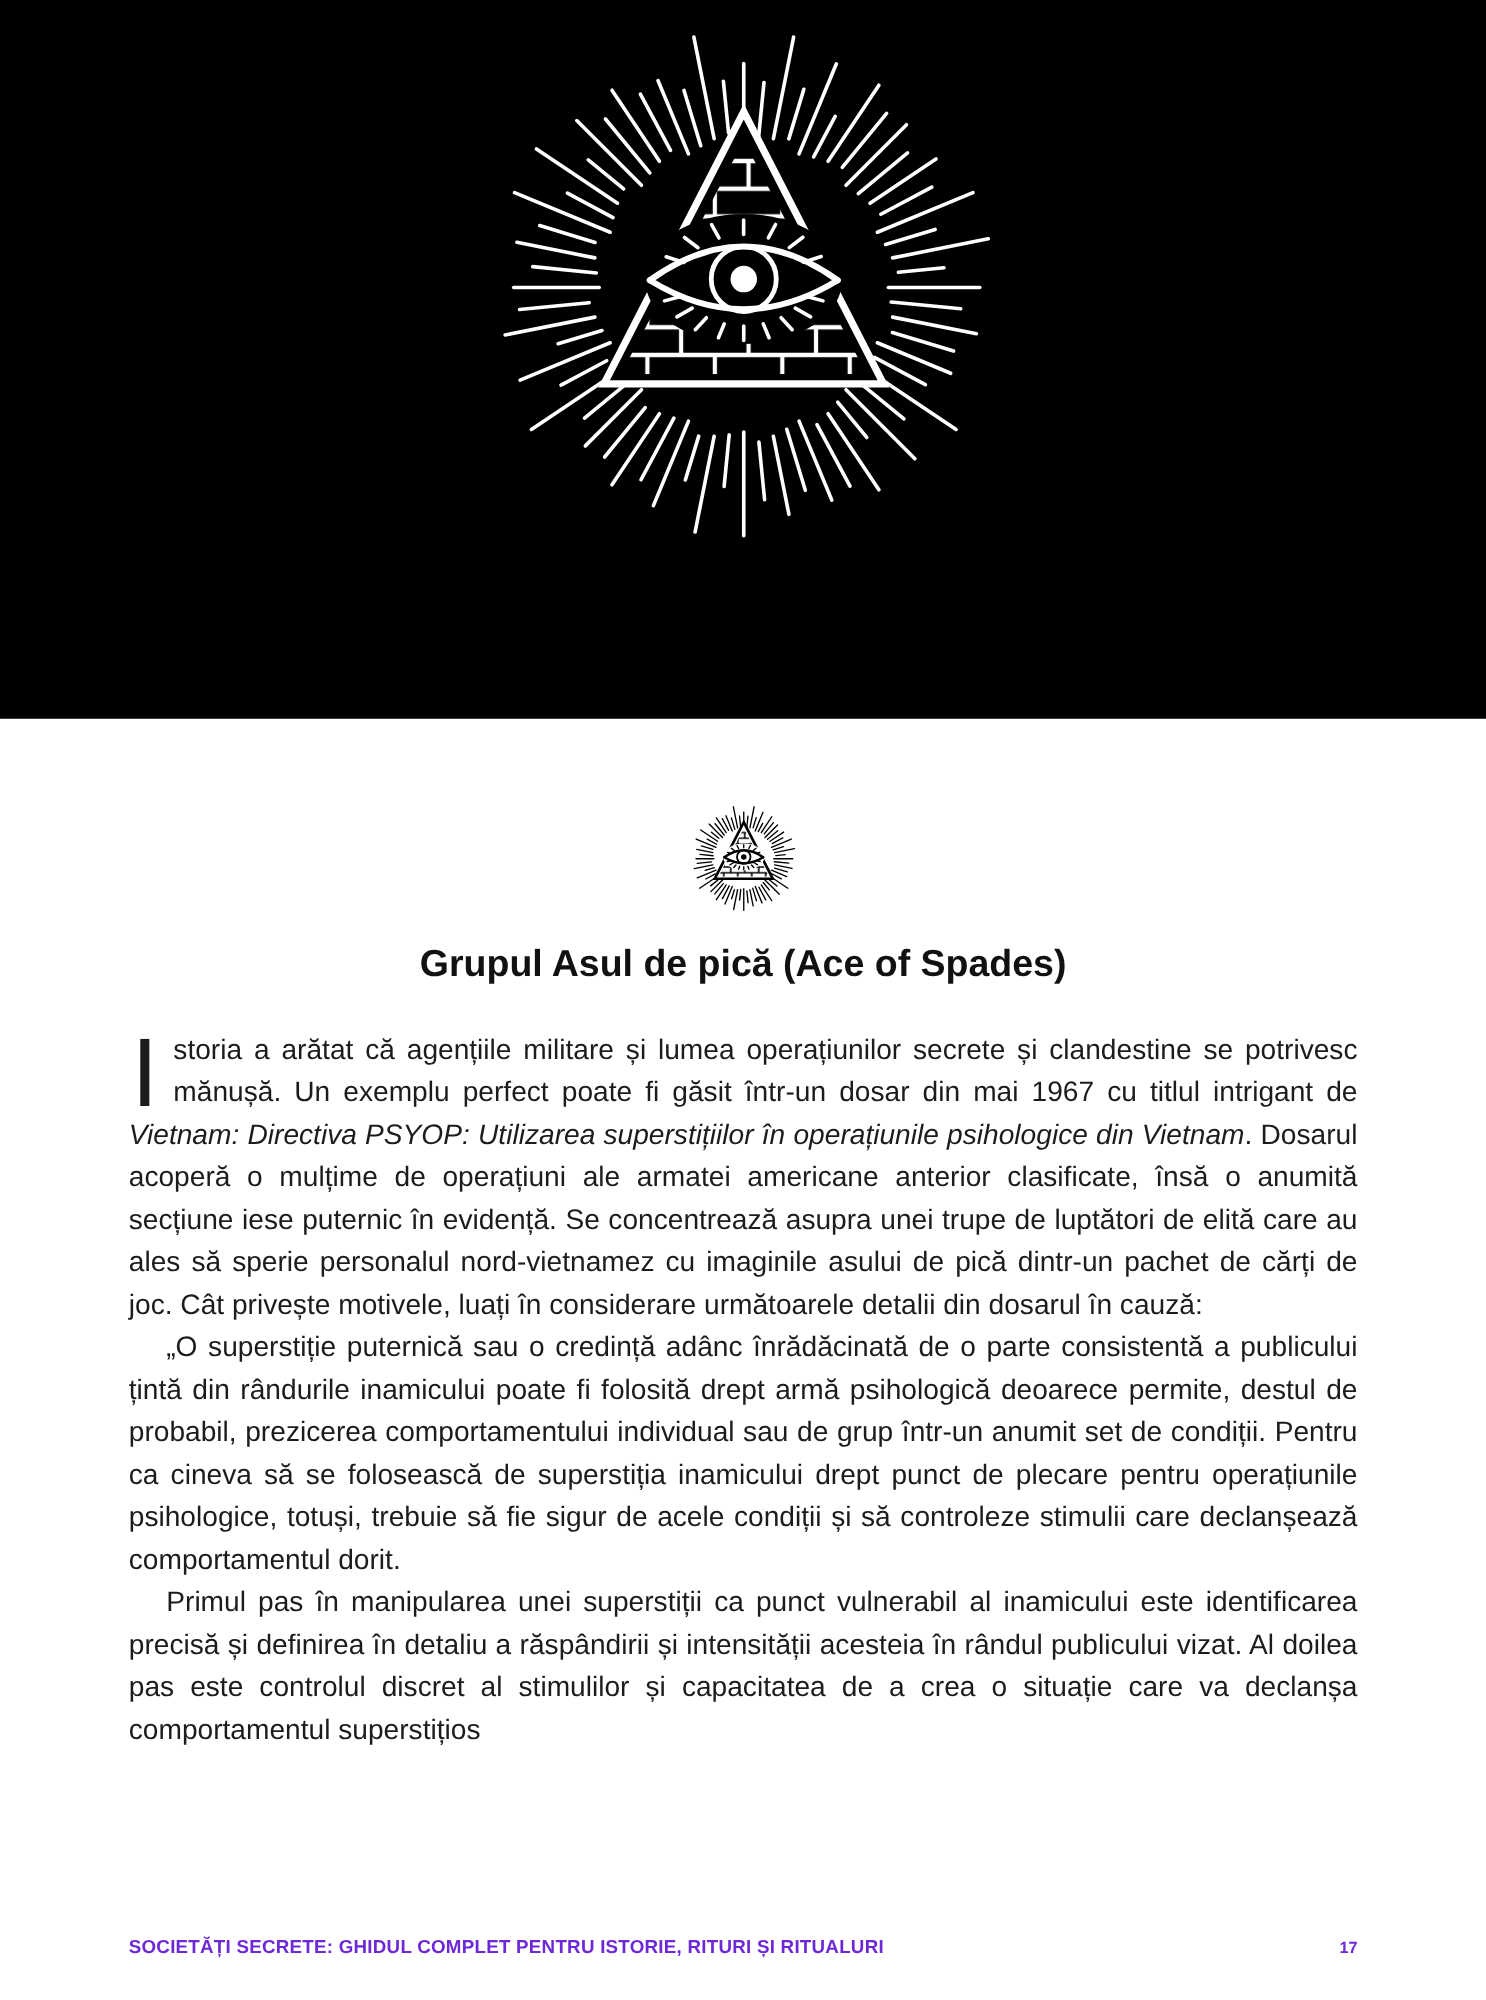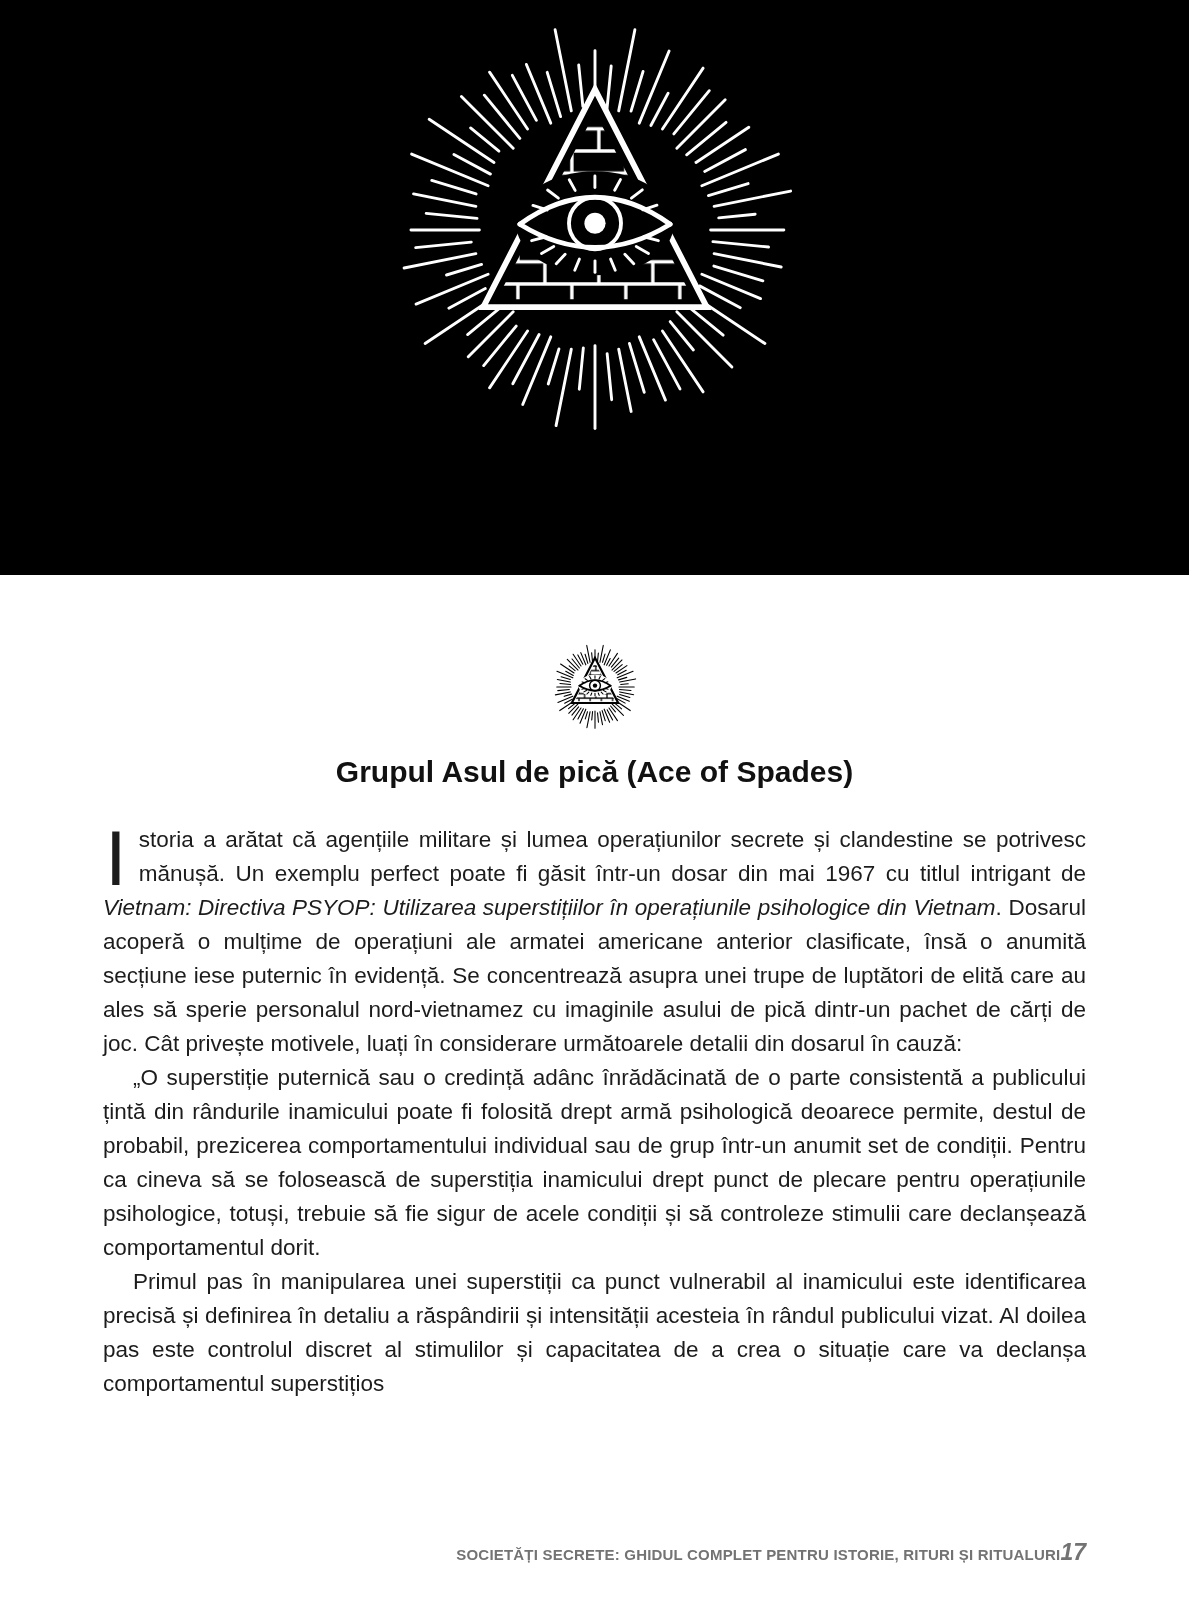--- a/index.html
+++ b/index.html
@@ -13,23 +13,23 @@
   .section-icon-wrap{display:flex;justify-content:center;margin-top:68px;}
   .section-icon-wrap svg{width:88px;height:88px;}
 
   .heading{text-align:center;font-size:30px;font-weight:bold;color:#111111;margin:24px 0 34px 0;}
 
   .para{font-size:22.5px;line-height:34px;text-align:justify;color:#1c1c1c;margin:0;}
   .para.indent{text-indent:30px;}
   .para em{}
   .dropcap{float:left;font-size:78px;line-height:62px;padding:4px 12px 0 2px;color:#1c1c1c;}
 
-  .footer{position:absolute;left:103px;right:103px;bottom:34px;display:flex;justify-content:flex-end;align-items:baseline;color:#737373;}
+  .footer{position:absolute;left:103px;right:103px;bottom:34px;display:flex;justify-content:space-between;align-items:baseline;color:#6d28d9;}
   .footer-title{font-weight:bold;font-size:15px;letter-spacing:0.2px;}
-  .page-number{font-weight:bold;font-size:23px;font-style:italic;}
+  .page-number{font-weight:bold;font-size:13px;}
 </style>
 </head>
 <body>
 
 <div class="page">
 
   <header class="banner">
     <svg id="emblem-big" xmlns="http://www.w3.org/2000/svg" viewBox="0 0 440 440">
         <defs>
           <clipPath id="clipb">

